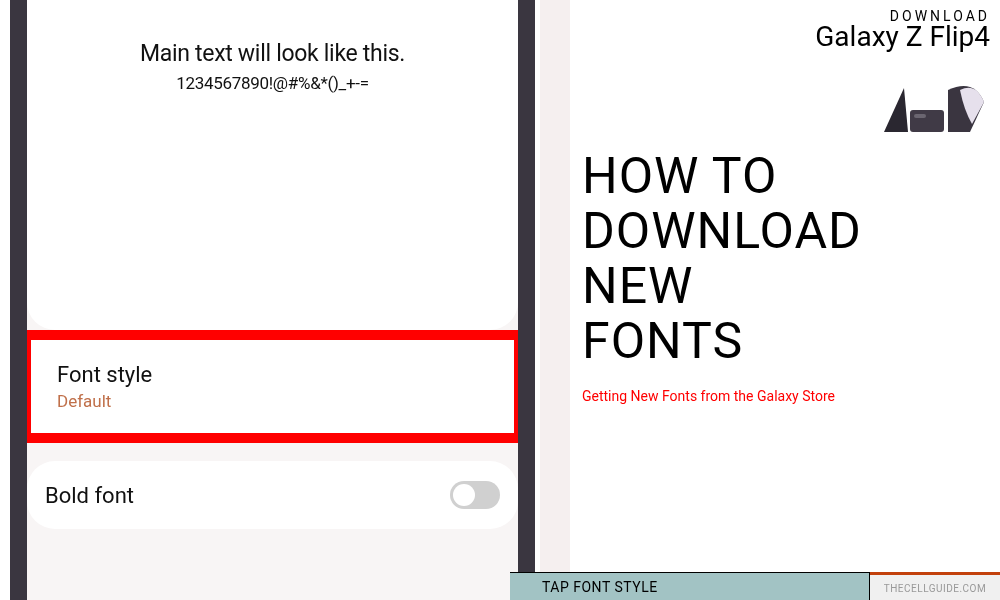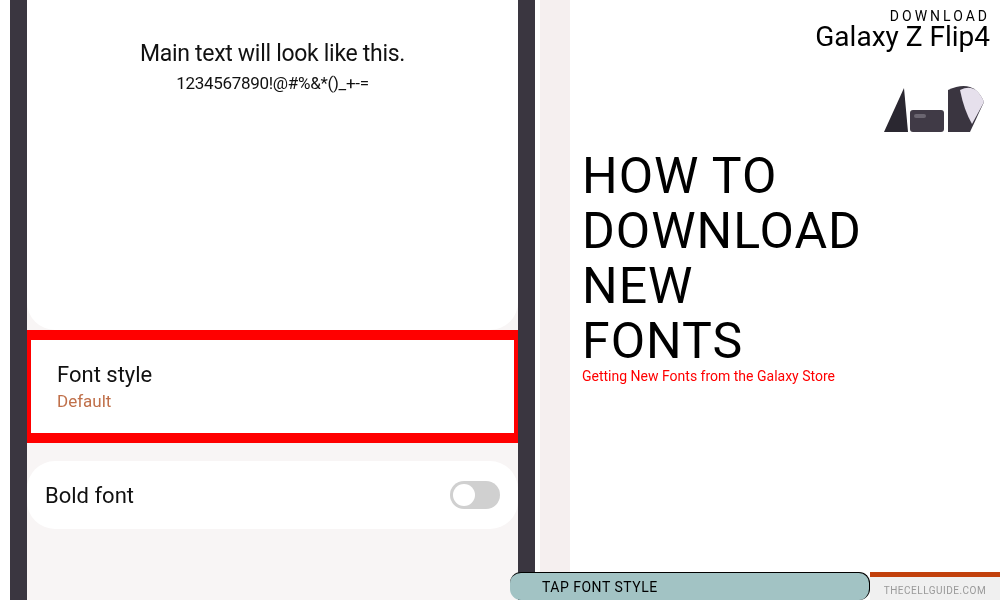--- a/index.html
+++ b/index.html
@@ -101,50 +101,49 @@
       font-size: 50px;
       line-height: 1.1;
       font-weight: 400;
       color: #000;
       letter-spacing: 1px;
       margin-top: 14px;
     }
     .subtitle {
       position: absolute;
       left: 582px;
-      top: 368px;
+      top: 388px;
       font-size: 14px;
       color: #ff0000;
     }
     
     
     .caption-bar {
       position: absolute;
       left: 510px;
       bottom: 0;
       width: 360px;
       height: 28px;
       background: #a2c3c4;
       border-top: 1px solid #000;
       border-right: 1px solid #000;
       padding-left: 32px;
       font-size: 14px;
       line-height: 28px;
       color: #000;
       letter-spacing: 0.5px;
-      border-radius: 11px;
     }
     .source-bar {
       position: absolute;
       left: 870px;
       bottom: 0;
       width: 130px;
       height: 28px;
       background: #f0f0f0;
-      border-top: 5px solid #c2410c;
+      border-top: 3px solid #c2410c;
       text-align: center;
       font-size: 10px;
       line-height: 28px;
       color: #999;
       letter-spacing: 0.5px;
     }
     
     
     .hinge {
       position: absolute;

